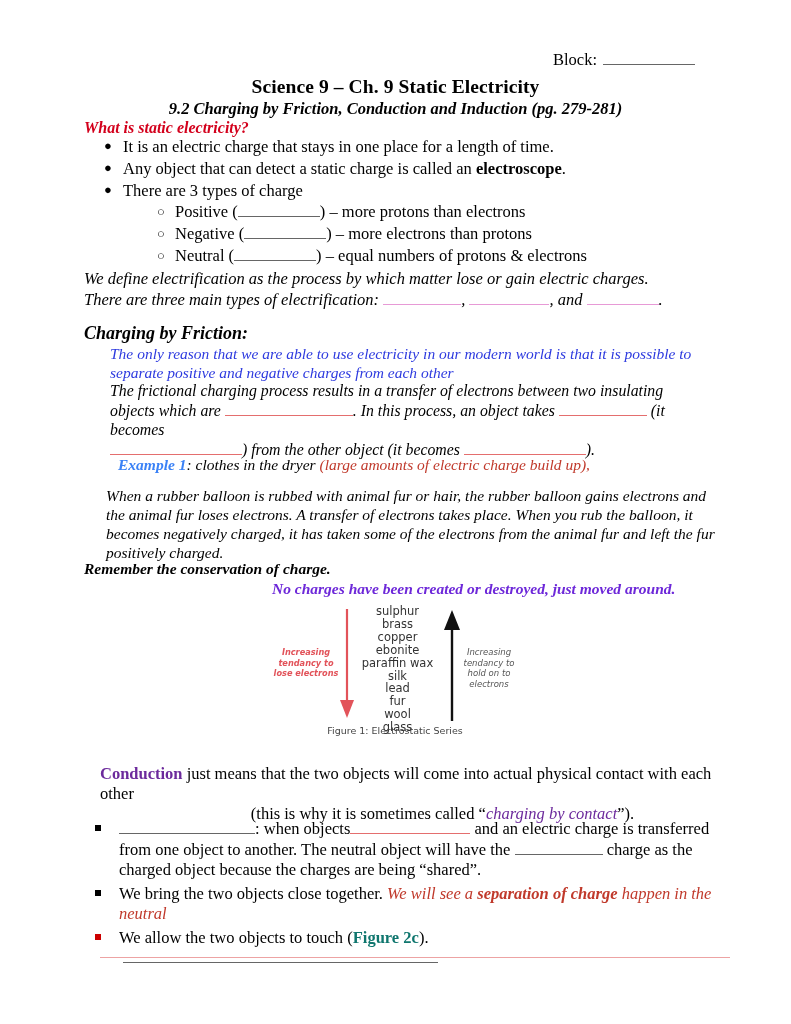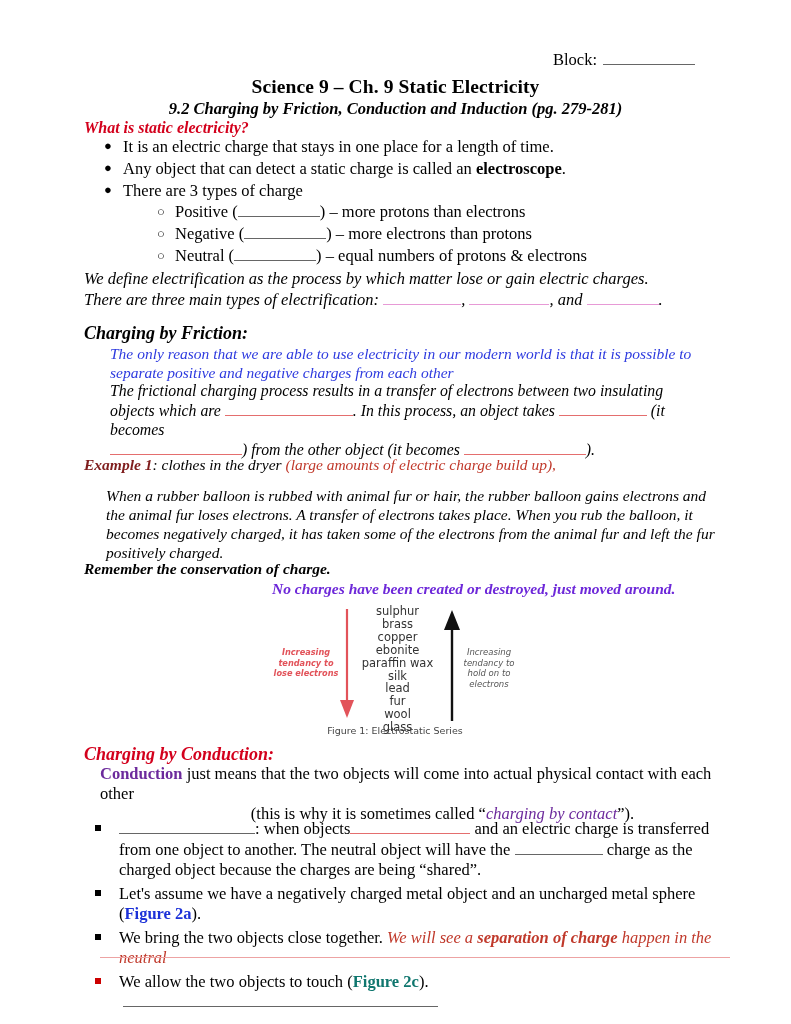--- a/index.html
+++ b/index.html
@@ -136,21 +136,21 @@
   }
 
   .example {
     position: absolute;
     left: 84px; top: 455px;
     width: 640px;
     font-size: 15.5px;
     line-height: 19px;
     font-style: italic;
   }
-  .example .ex-lbl { font-weight: bold; color: #7f1d1d; }
+  .example .ex-lbl { font-weight: bold; color: #3b82f6; margin-left: 34px; }
   .example .ex-red { color: #c0392b; }
   .example .ex-body {
     display: block;
     margin-left: 22px;
     margin-top: 12px;
   }
 
   .remember {
     position: absolute;
     left: 84px; top: 560px;
@@ -335,30 +335,28 @@
         <div>lead</div>
         <div>fur</div>
         <div>wool</div>
         <div>glass</div>
       </div>
     <div class="fig-left-lbl">Increasing tendancy to lose electrons</div>
     <div class="fig-right-lbl">Increasing tendancy to hold on to electrons</div>
     <div class="fig-caption">Figure 1: Electrostatic Series</div>
   </div>
 
-  <div class="sec-conduction">Charging by Conduction:</div>
   <div class="cond-p">
     <span class="purple">Conduction</span><span> just means that the two objects will come into actual physical contact with each other</span>
     <span class="ln2"><span>(this is why it is sometimes called “</span><span class="purple-i">charging by contact</span><span>”).</span></span>
   </div>
 
   <div class="sqbullets">
     <div class="row"><span class="sq"></span><span class="blank blank-gray" style="width:136px;"></span><span>: when objects</span><span class="blank blank-red" style="width:120px;"></span><span> and an electric charge is transferred from one object to another. The neutral object will have the </span><span class="blank blank-gray" style="width:88px;"></span><span> charge as the charged object because the charges are being “shared”.</span></div>
 
-    <div class="row"><span class="sq"></span><span>Let's assume we have a negatively charged metal object and an uncharged metal sphere (</span><span class="blue-fig">Figure 2a</span><span>).</span></div>
 
     <div class="row"><span class="sq"></span><span>We bring the two objects close together. </span><span class="red-i">We will see a </span><span class="red-ib">separation of charge</span><span class="red-i"> happen in the neutral</span></div>
 
     <div class="row"><span class="sq red"></span><span>We allow the two objects to touch (</span><span class="green-fig">Figure 2c</span><span>).</span><span class="blank blank-gray" style="width:315px;margin-left:4px;"></span></div>
   </div>
 
   <div class="hr-pink"></div>
 </div>
 
 </body></html>

